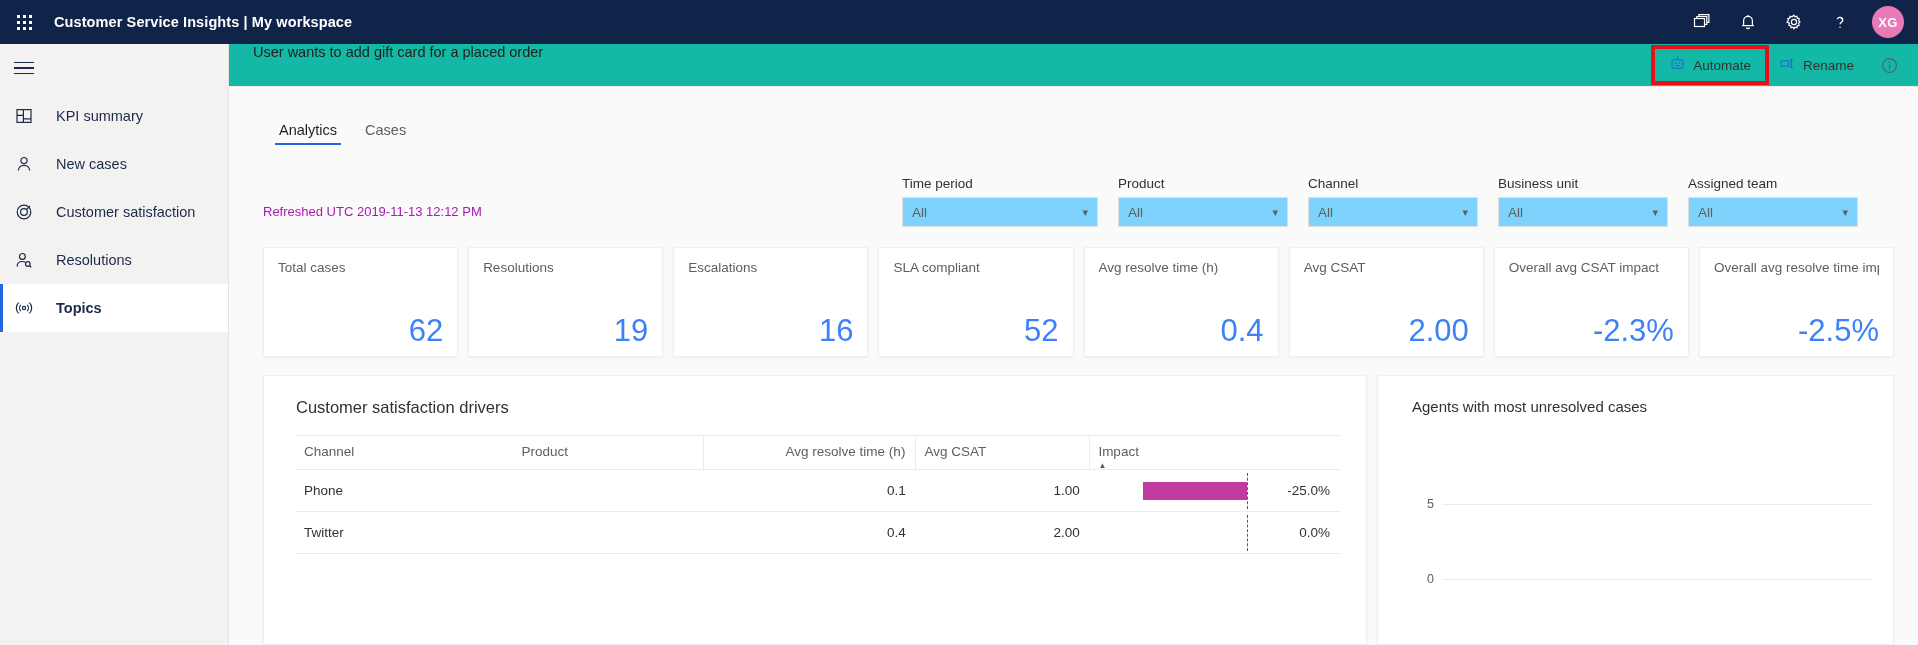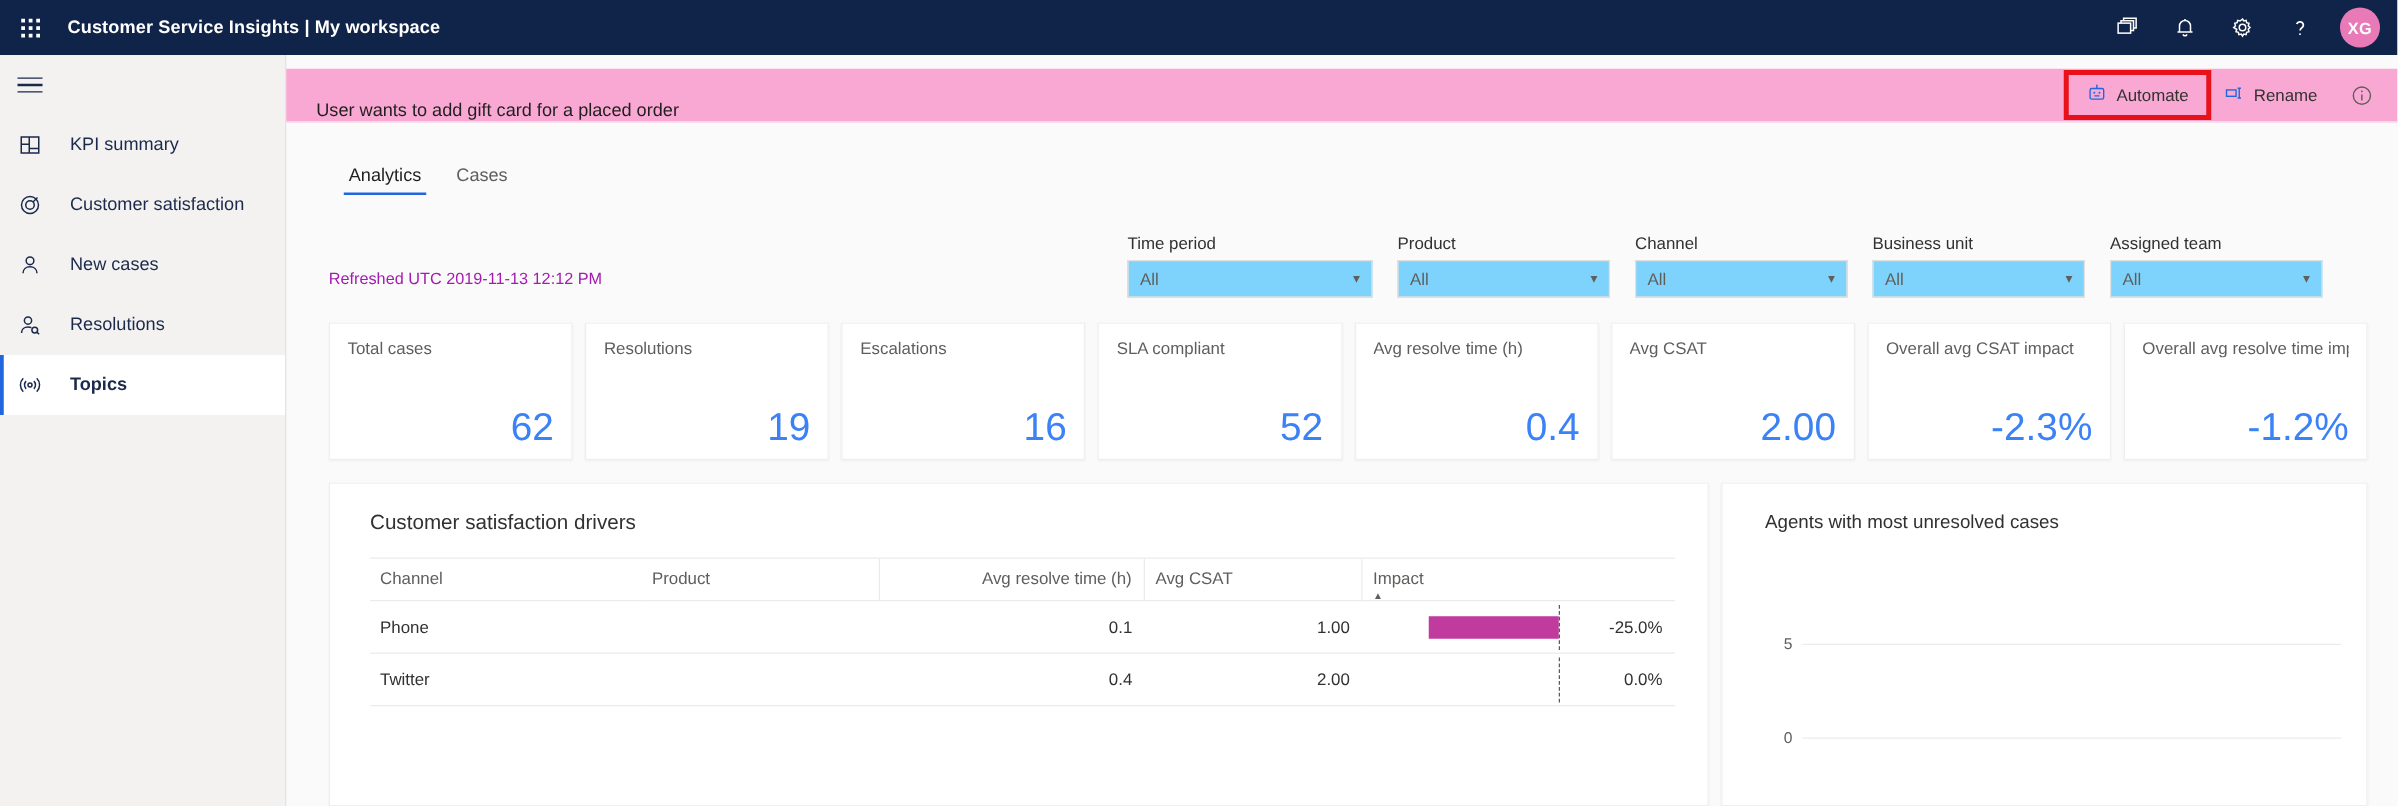--- a/index.html
+++ b/index.html
@@ -150,27 +150,26 @@
   
   .main {
     flex: 1;
     background: #fbfafa;
     display: flex;
     flex-direction: column;
     min-width: 0;
   }
   .topic-header {
     height: 42px;
-    background: #f9a8d4;
+    background: #14b8a6;
     border-bottom: 1px solid #edebe9;
     display: flex;
-    align-items: flex-end;
+    align-items: flex-start;
     padding: 0 0 0 24px;
     position: relative;
-    margin-top: 11px;
   }
   .topic-title {
     font-size: 14.5px;
     color: #201f1e;
   }
   .topic-actions {
     position: absolute;
     right: 14px;
     top: 0;
     height: 42px;
@@ -516,36 +515,36 @@
             <rect x="3" y="3.6" width="14" height="12.8"></rect>
             <path d="M3 9.4 h6.4 M9.4 3.6 v12.8 M9.4 12.8 H17"></path>
           </svg>
         </span>
         <span class="nav-label">KPI summary</span>
       </div>
 
       <div class="nav-item">
         <span class="nav-ico">
           <svg width="20" height="20" viewBox="0 0 20 20" fill="none" stroke="#1b2a4a" stroke-width="1.2">
+            <circle cx="10" cy="6.6" r="3.1"></circle>
+            <path d="M4.4 16.6 c0-3.3 2.5-5.2 5.6-5.2 s5.6 1.9 5.6 5.2"></path>
+          </svg>
+        </span>
+        <span class="nav-label">New cases</span>
+      </div>
+
+      <div class="nav-item">
+        <span class="nav-ico">
+          <svg width="20" height="20" viewBox="0 0 20 20" fill="none" stroke="#1b2a4a" stroke-width="1.2">
             <circle cx="10" cy="10" r="6.8"></circle>
             <circle cx="10" cy="10" r="3.4"></circle>
             <path d="M12.6 7.4 L16 4"></path>
           </svg>
         </span>
         <span class="nav-label">Customer satisfaction</span>
-      </div>
-
-      <div class="nav-item">
-        <span class="nav-ico">
-          <svg width="20" height="20" viewBox="0 0 20 20" fill="none" stroke="#1b2a4a" stroke-width="1.2">
-            <circle cx="10" cy="6.6" r="3.1"></circle>
-            <path d="M4.4 16.6 c0-3.3 2.5-5.2 5.6-5.2 s5.6 1.9 5.6 5.2"></path>
-          </svg>
-        </span>
-        <span class="nav-label">New cases</span>
       </div>
 
       <div class="nav-item">
         <span class="nav-ico">
           <svg width="20" height="20" viewBox="0 0 20 20" fill="none" stroke="#1b2a4a" stroke-width="1.2">
             <circle cx="8.4" cy="6.4" r="2.9"></circle>
             <path d="M3.2 16.4 c0-3.1 2.3-4.9 5.2-4.9 1 0 1.9 .2 2.7 .6"></path>
             <circle cx="13.8" cy="14" r="2.3"></circle>
             <path d="M15.5 15.7 L17.3 17.4"></path>
           </svg>
@@ -681,21 +680,21 @@
         <div class="kpi-card">
           <div class="kpi-label">Avg CSAT</div>
           <div class="kpi-value">2.00</div>
         </div>
         <div class="kpi-card">
           <div class="kpi-label">Overall avg CSAT impact</div>
           <div class="kpi-value">-2.3%</div>
         </div>
         <div class="kpi-card">
           <div class="kpi-label">Overall avg resolve time impact</div>
-          <div class="kpi-value">-1.2%</div>
+          <div class="kpi-value">-2.5%</div>
         </div>
       </div>
 
       <div class="panels">
 
         <div class="panel panel-left">
           <div class="panel-title">Customer satisfaction drivers</div>
           <table class="drivers">
             <colgroup>
               <col style="width:200px">

